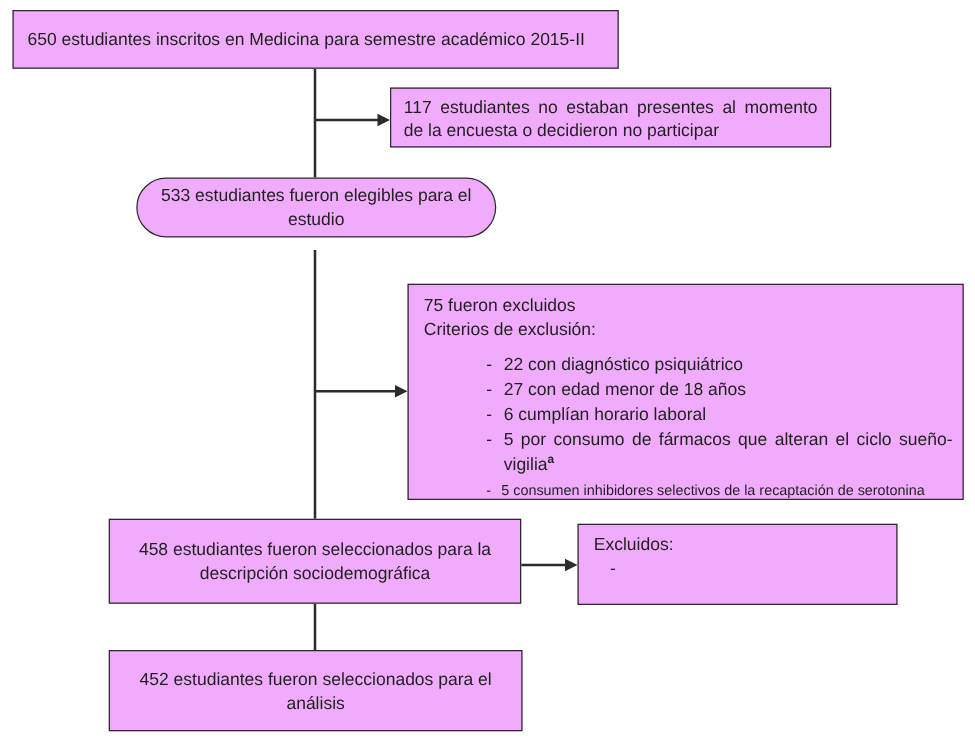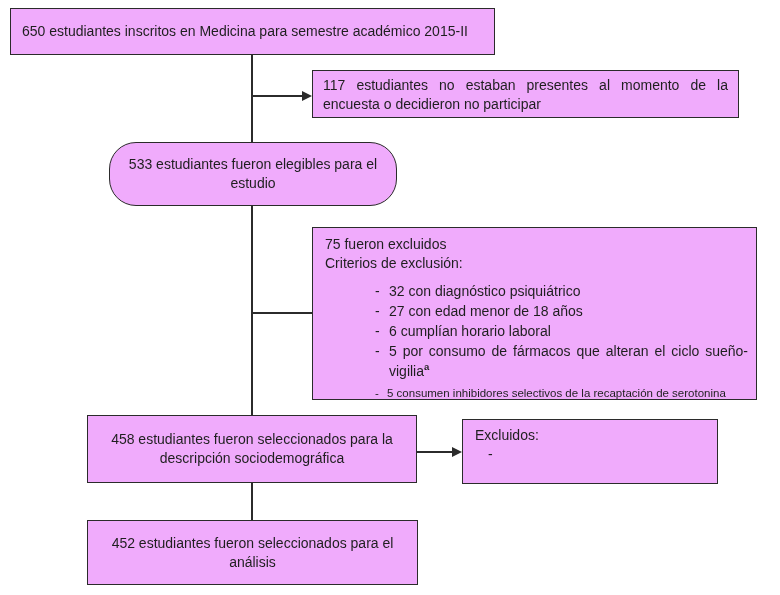--- a/index.html
+++ b/index.html
@@ -34,24 +34,24 @@
     position: absolute;
     width: 0; height: 0;
     border-top: 5px solid transparent;
     border-bottom: 5px solid transparent;
     border-left: 10px solid #2b2b2b;
   }
 
   
   #box-enrolled      { left: 10px;  top: 8px;   width: 485px; height: 47px;
                        display: flex; align-items: center; padding: 0 10px 0 11px; white-space: nowrap; }
-  #box-not-present   { left: 312px; top: 70px;  width: 427px; height: 48px;
+  #box-not-present   { left: 312px; top: 70px;  width: 353px; height: 48px;
                        padding: 5px 10px; text-align: justify; }
-  #box-eligible      { left: 109px; top: 142px; width: 288px; height: 64px; padding: 0 10px; border-radius: 27px; }
-  #box-exclusions    { left: 312px; top: 227px; width: 445px; height: 173px;
+  #box-eligible      { left: 109px; top: 142px; width: 288px; height: 48px; padding: 0 10px; border-radius: 27px; }
+  #box-exclusions    { left: 326px; top: 227px; width: 445px; height: 173px;
                        padding: 7px 8px 0 12px; line-height: 19px; }
   #box-selected-socio{ left: 87px;  top: 415px; width: 330px; height: 68px; padding: 0 22px; }
   #box-excluded-b    { left: 462px; top: 419px; width: 256px; height: 65px; padding: 6px 12px; }
   #box-selected-anal { left: 87px;  top: 520px; width: 331px; height: 65px; padding: 12px 10px; }
 
   
   #v-enrolled-eligible { left: 251px; top: 55px;  width: 2px; height: 87px; }
   #v-eligible-socio    { left: 251px; top: 200px; width: 2px; height: 215px; }
   #v-socio-analysis    { left: 251px; top: 483px; width: 2px; height: 37px; }
   #h-to-not-present    { left: 252px; top: 95px;  width: 51px; height: 2px; }
@@ -106,21 +106,21 @@
   <div class="box center" id="box-eligible">
     <span>533 estudiantes fueron elegibles para el estudio</span>
   </div>
 
   <div class="box" id="box-exclusions">
     <div>75 fueron excluidos</div>
     <div>Criterios de exclusión:</div>
     <div class="excl-list">
       <div class="excl-item">
           <span class="marker">-</span>
-          <span class="txt">32 con diagnóstico psiquiátrico</span>
+          <span class="txt">22 con diagnóstico psiquiátrico</span>
         </div>
       <div class="excl-item">
           <span class="marker">-</span>
           <span class="txt">27 con edad menor de 18 años</span>
         </div>
       <div class="excl-item">
           <span class="marker">-</span>
           <span class="txt">6 cumplían horario laboral</span>
         </div>
       <div class="excl-item justified">

